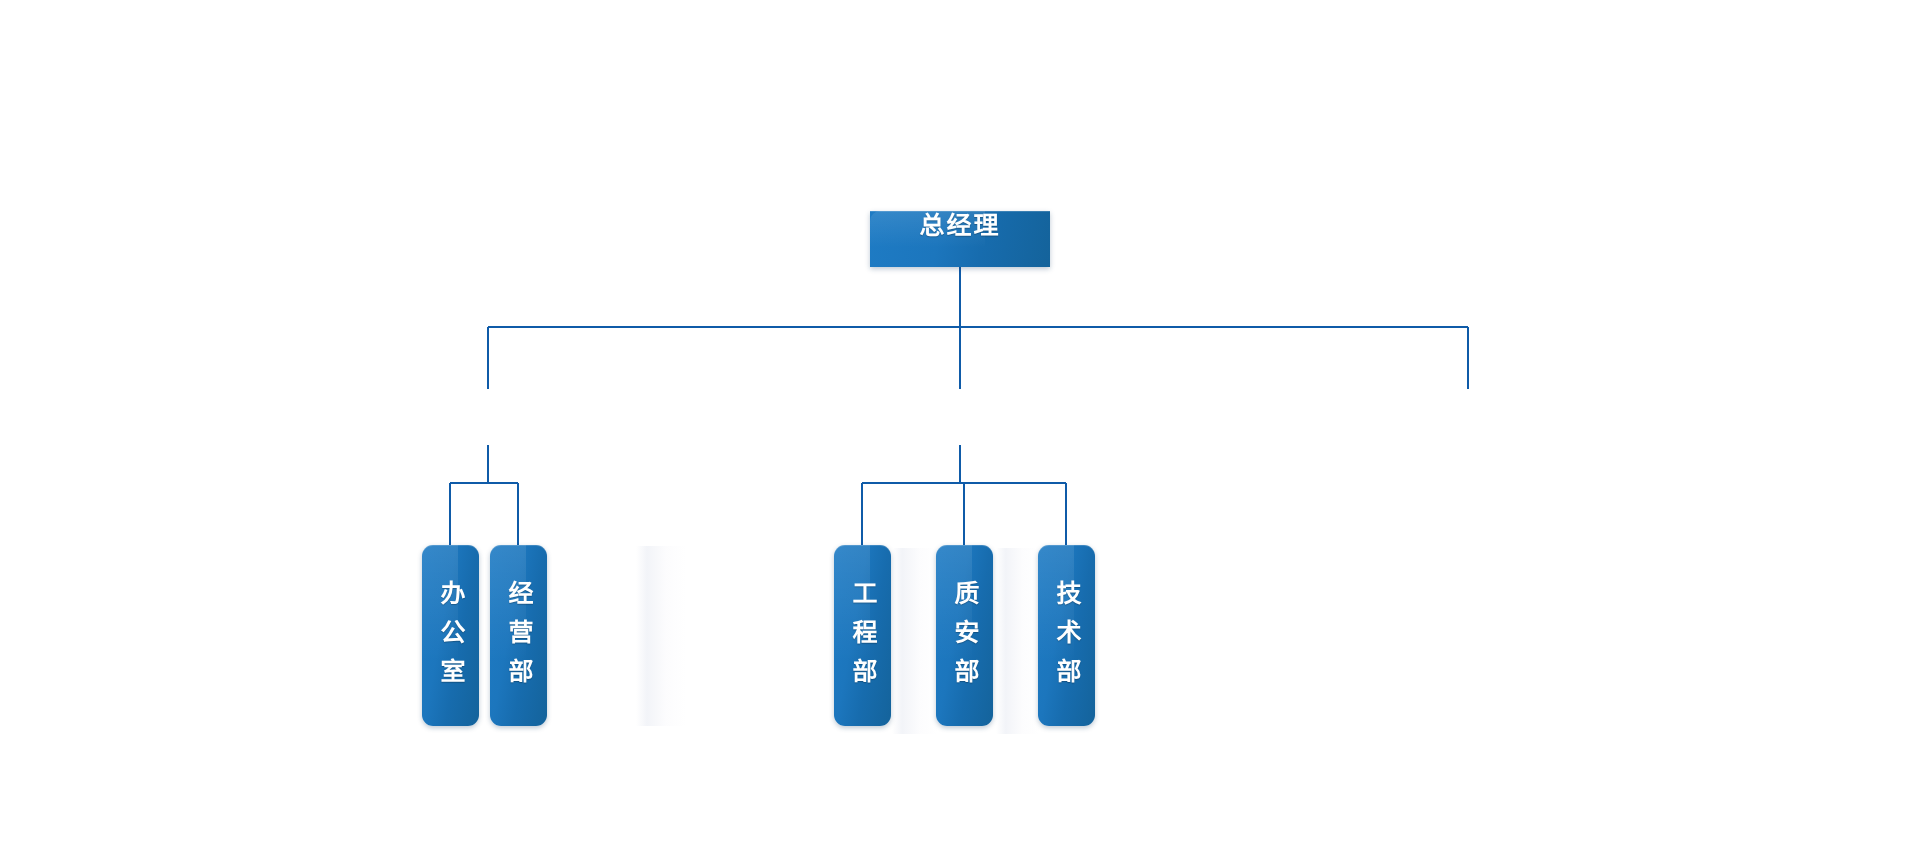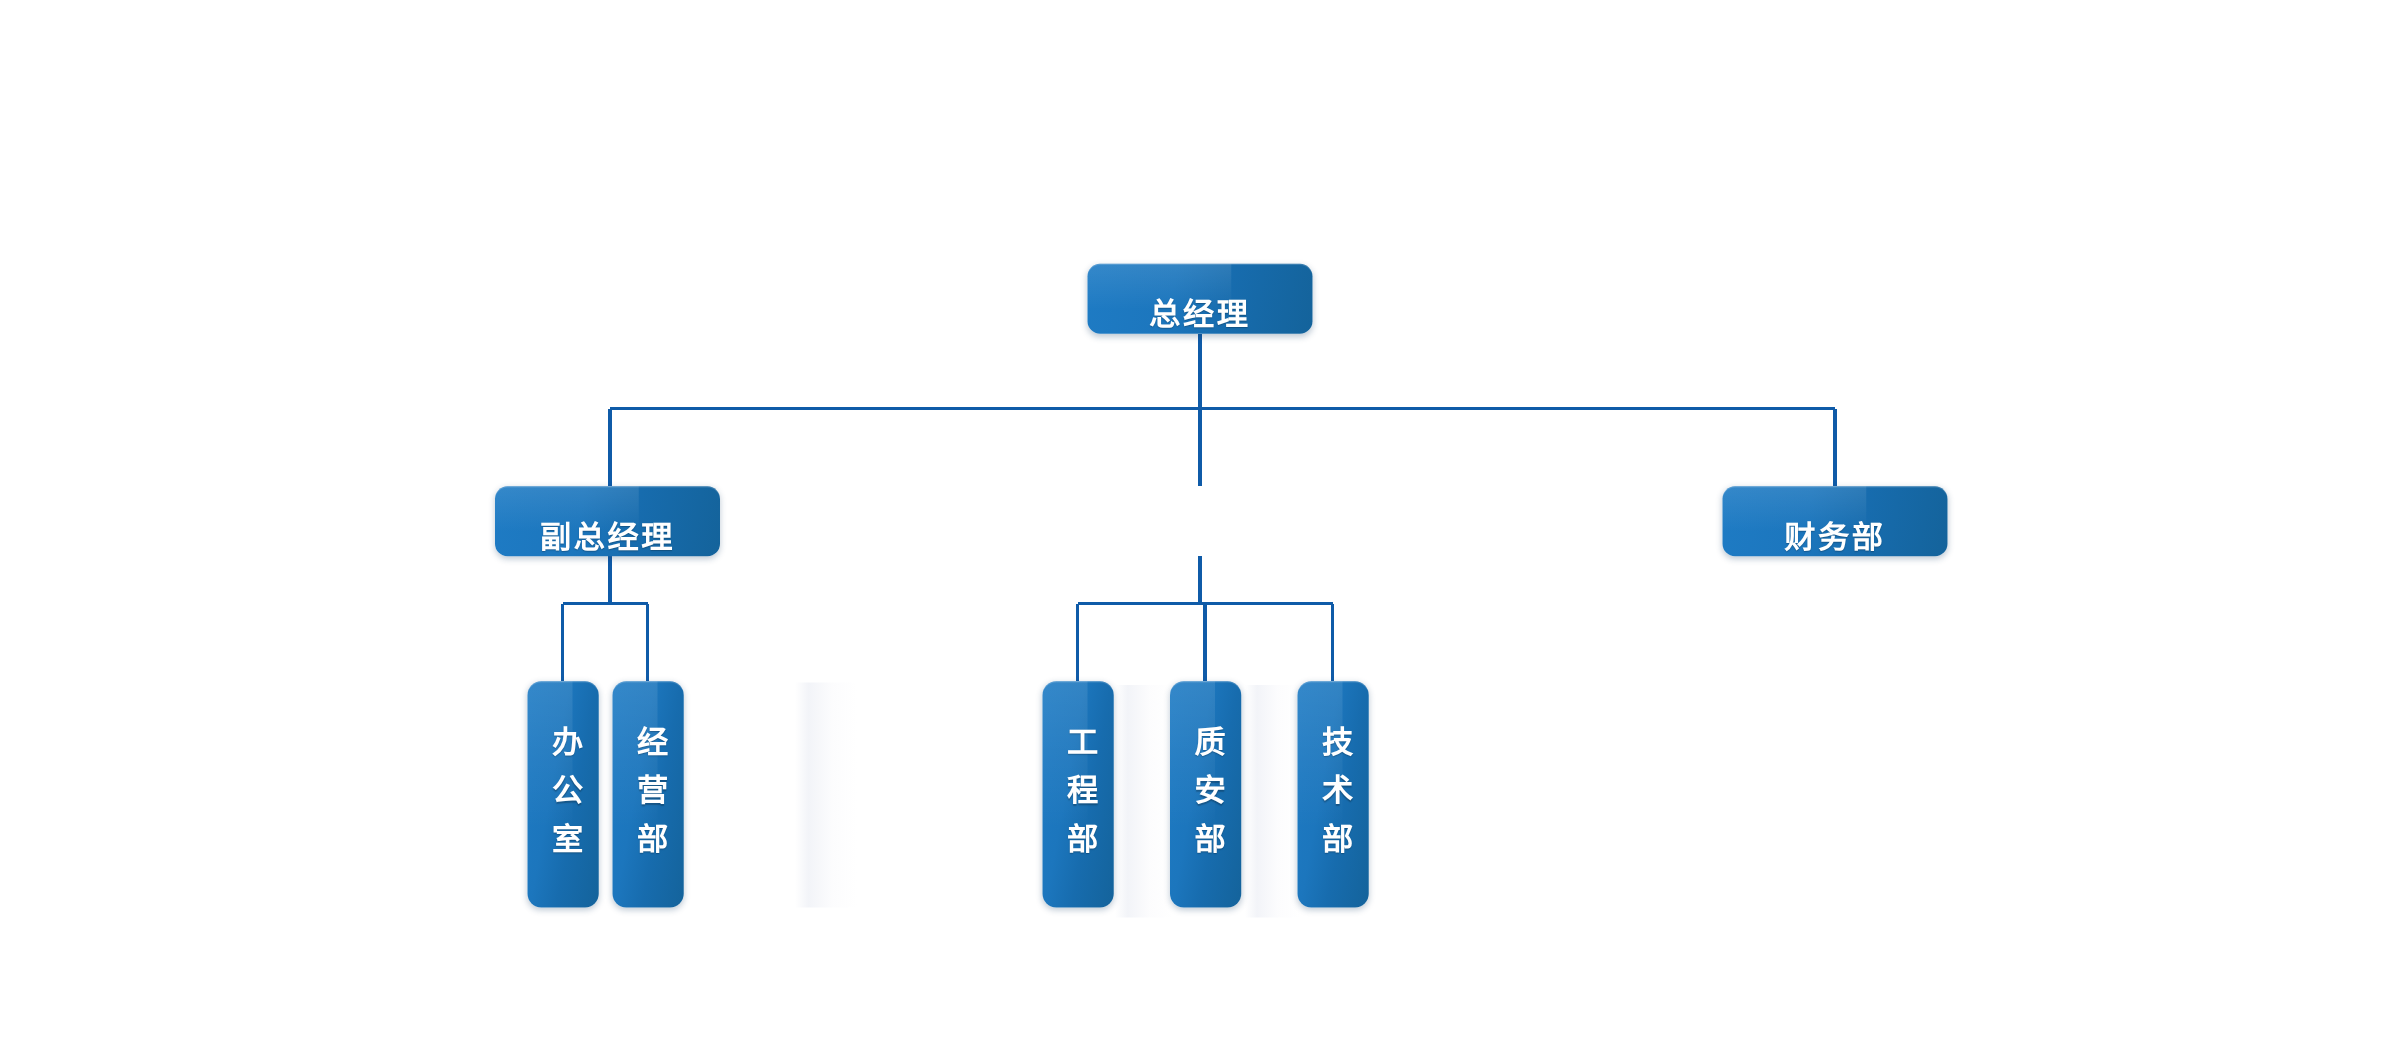--- a/index.html
+++ b/index.html
@@ -39,26 +39,26 @@
         rgba(243,244,248,0.0) 0%,
         rgba(240,242,247,0.85) 22%,
         rgba(250,250,252,0.55) 60%,
         rgba(255,255,255,0.0) 100%);
   }
 
   
   .node {
     position: absolute;
     box-sizing: border-box;
-    border-radius: 10px;
+    border-radius: 0;
     background: linear-gradient(100deg, #1E7BC4 0%, #1C76BD 38%, #176CAE 62%, #14639B 100%);
     box-shadow: 0 2px 5px rgba(20,60,100,0.28),
                 inset 0 1px 0 rgba(255,255,255,0.16);
     display: flex;
-    align-items: flex-end;
+    align-items: flex-start;
     justify-content: center;
     color: #ffffff;
     text-align: center;
     user-select: none;
   }
   .node::after {
     
     content: "";
     position: absolute;
     left: 0; top: 0; right: 36%; bottom: 0;
@@ -145,28 +145,22 @@
       <path d="M 862,483 L 862,545"></path>
       <path d="M 964,483 L 964,545"></path>
       <path d="M 1066,483 L 1066,545"></path>
     </g>
   </svg>
 
   <div id="node-gm" class="node h">
     <span class="node-label">总经理</span>
   </div>
 
-  <div id="node-dgm" class="node h">
-    <span class="node-label">副总经理</span>
-  </div>
 
 
-  <div id="node-finance" class="node h">
-    <span class="node-label">财务部</span>
-  </div>
 
   <div id="node-office" class="node v">
     <span class="node-label">办公室</span>
   </div>
 
   <div id="node-business" class="node v">
     <span class="node-label">经营部</span>
   </div>
 
   <div id="node-eng" class="node v">

